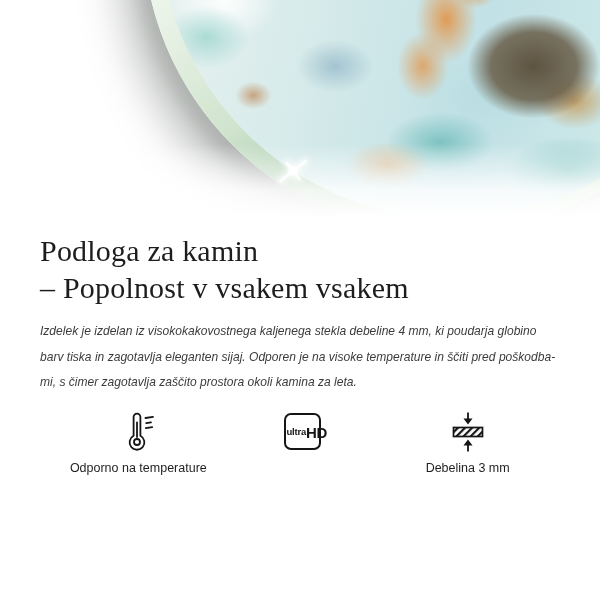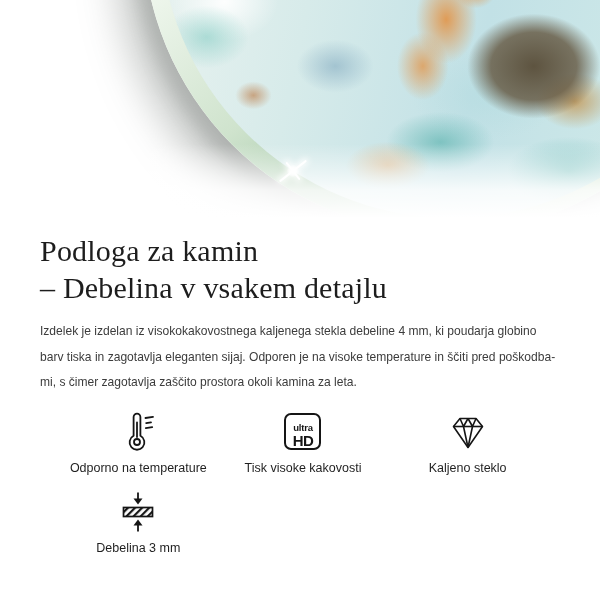--- a/index.html
+++ b/index.html
@@ -51,36 +51,36 @@
     background:linear-gradient(to bottom, rgba(255,255,255,0) 0%, rgba(255,255,255,0.85) 55%, #ffffff 88%);
   }
 
   
   .content{padding:0 34px 0 40px;}
   .title{
     margin:4px 0 12px;font-family:"Liberation Serif","DejaVu Serif",serif;
     font-weight:500;font-size:30px;line-height:37px;color:#1d1d1d;letter-spacing:0.2px;
   }
   .title span{display:block;}
-  .desc{margin:5px 0 0;}
+  .desc{margin:5px 0 0;font-style:italic;}
   .desc .dline{
     display:block;white-space:nowrap;font-size:13.4px;line-height:25.5px;color:#3c3c3c;
     transform:scaleX(0.90);transform-origin:0 50%;
   }
 
   
   .features{display:grid;grid-template-columns:repeat(3,1fr);row-gap:14px;padding:0 16px;margin-top:14px;}
   .cell{display:flex;flex-direction:column;align-items:center;}
   .icon-wrap{height:46px;display:flex;align-items:center;justify-content:center;}
   .flabel{margin-top:6px;font-size:12.5px;color:#1f1f1f;text-align:center;}
   svg.fic{display:block;}
 
   .uhd-box{
     width:37px;height:37px;border:2.4px solid #151515;border-radius:7px;box-sizing:border-box;
-    display:flex;flex-direction:column;align-items:center;justify-content:flex-end;line-height:1;
+    display:flex;flex-direction:row;align-items:center;justify-content:space-between;line-height:1;
   }
   .uhd-top{font-size:9.5px;font-weight:700;color:#151515;letter-spacing:-0.2px;}
   .uhd-bottom{font-size:15px;font-weight:700;color:#151515;letter-spacing:-0.5px;margin-top:1px;}
 </style>
 </head>
 <body>
 
 <div class="page">
 
   <div class="hero">
@@ -89,21 +89,21 @@
     <div class="sparkle">
         <span class="core"></span>
       </div>
     <div class="hero-fade"></div>
   </div>
 
   <div class="content">
 
     <h1 class="title">
       <span>Podloga za kamin</span>
-      <span>– Debelina v vsakem detajlu</span>
+      <span>– Popolnost v vsakem vsakem</span>
     </h1>
 
     <p class="desc">
       <span class="dline">Izdelek je izdelan iz visokokakovostnega kaljenega stekla debeline 4 mm, ki poudarja globino</span>
       <span class="dline">barv tiska in zagotavlja eleganten sijaj. Odporen je na visoke temperature in ščiti pred poškodba-</span>
       <span class="dline">mi, s čimer zagotavlja zaščito prostora okoli kamina za leta.</span>
     </p>
 
     <div class="features">
 
@@ -121,36 +121,23 @@
         <div class="flabel">Odporno na temperature</div>
       </div>
 
       <div class="cell">
         <div class="icon-wrap">
           <div class="uhd-box">
             <span class="uhd-top">ultra</span>
             <span class="uhd-bottom">HD</span>
           </div>
         </div>
-        <div class="flabel">Tisk visoke kakovosti</div>
       </div>
 
 
-      <div class="cell">
-        <div class="icon-wrap">
-          <svg class="fic" width="44" height="42" viewBox="0 0 44 42">
-            <g fill="none" stroke="#151515" stroke-width="1.6" stroke-linejoin="round">
-              <path d="M7.5 15.5 L14 7.5 H30 L36.5 15.5 L22 36.5 Z"></path>
-              <path d="M7.5 15.5 H36.5"></path>
-              <path d="M14 7.5 L17.5 15.5 M22 7.5 L17.5 15.5 M22 7.5 L26.5 15.5 M30 7.5 L26.5 15.5 M17.5 15.5 L22 36.5 M26.5 15.5 L22 36.5"></path>
-            </g>
-          </svg>
-        </div>
-        <div class="flabel">Kaljeno steklo</div>
-      </div>
 
 
       <div class="cell">
         <div class="icon-wrap">
           <svg class="fic" width="44" height="44" viewBox="0 0 44 44">
             <defs>
               <pattern id="hatchp" patternUnits="userSpaceOnUse" width="5" height="5" patternTransform="rotate(45)">
                 <rect width="2.2" height="5" fill="#151515"></rect>
               </pattern>
             </defs>

